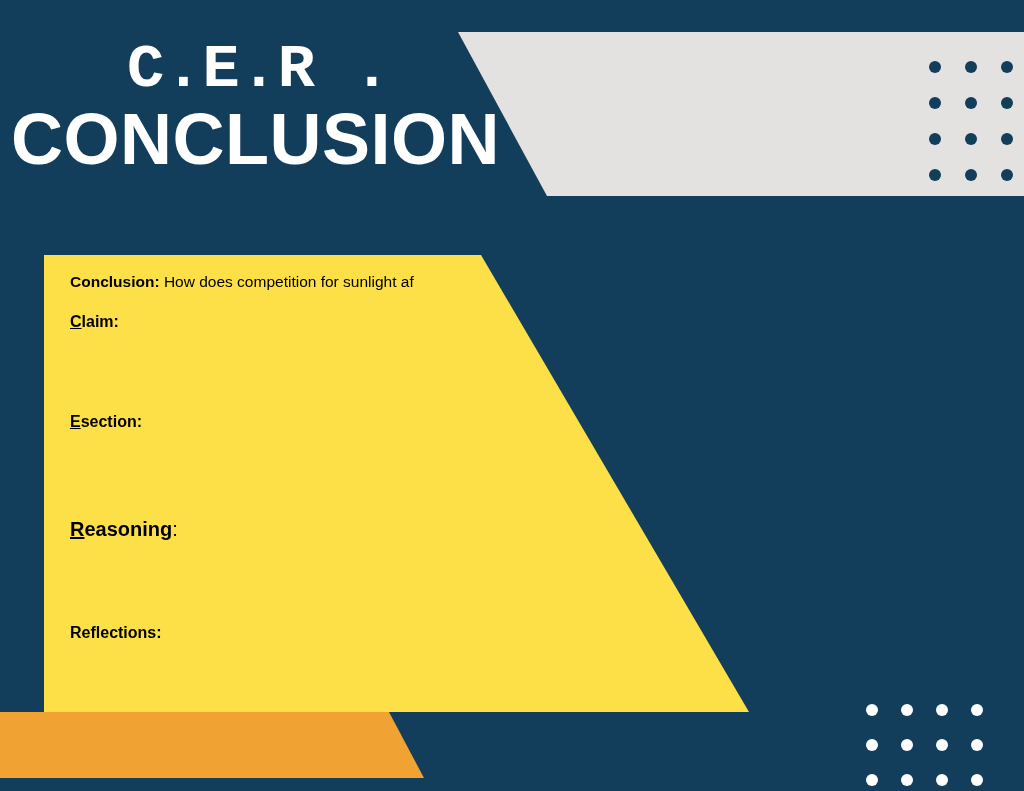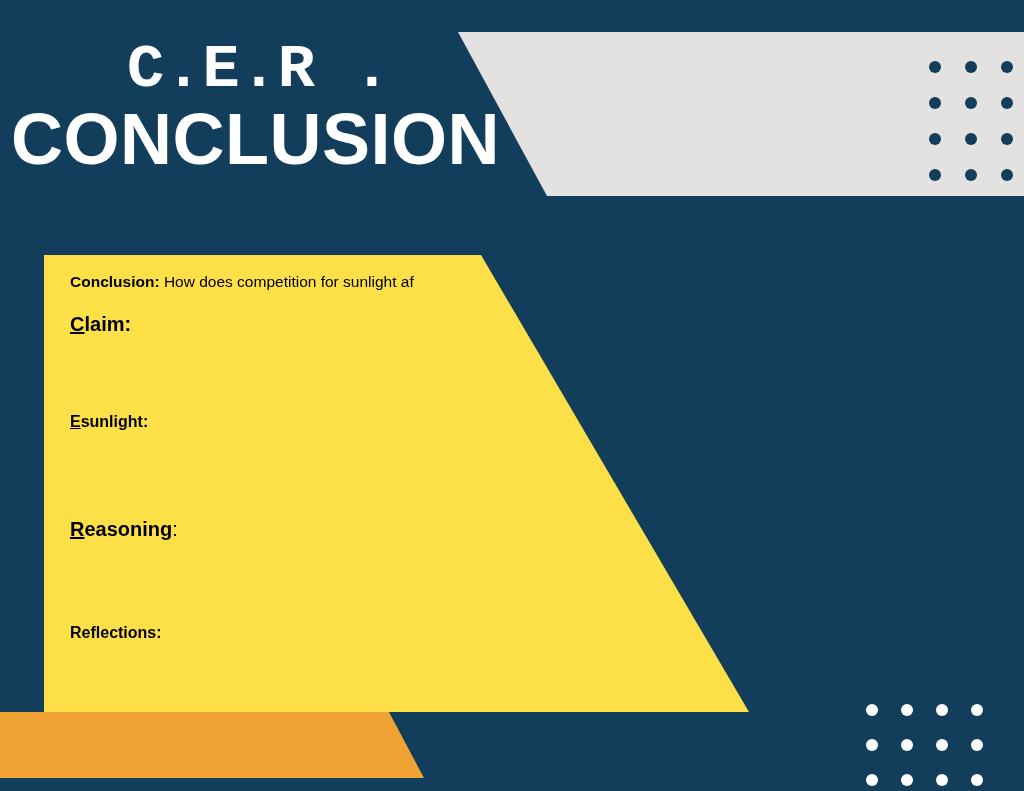--- a/index.html
+++ b/index.html
@@ -83,21 +83,21 @@
     font-size: 15.5px;
     line-height: 1.2;
   }
   .doc-line b, .doc-line .lbl {
     font-weight: bold;
   }
   .doc-line .u {
     text-decoration: underline;
   }
   .ln-conclusion { top: 18px; left: 0; }
-  .ln-claim      { top: 57px; left: 0; font-size: 20px; }
+  .ln-claim      { top: 57px; left: 0; font-size: 16px; }
   .ln-evidence   { top: 157px; left: 0; font-size: 16px; }
   .ln-reasoning  { top: 262px; left: 0; font-size: 20px; }
   .ln-reflections{ top: 368px; left: 0; font-size: 16px; }
   .ln-q1         { top: 421px; left: 0; font-size: 15px; font-weight: normal; }
   .q-num { display: inline-block; width: 32px; }
 
   
   .caption {
     position: absolute;
     left: 628px;
@@ -166,21 +166,21 @@
       <div class="doc-line ln-conclusion">
         <span class="lbl">Conclusion:</span>
         <span>How does competition for sunlight af</span>
       </div>
 
       <div class="doc-line ln-claim">
         <span class="lbl"><span class="u">C</span><span>laim:</span></span>
       </div>
 
       <div class="doc-line ln-evidence">
-        <span class="lbl"><span class="u">E</span><span>sunlight:</span></span>
+        <span class="lbl"><span class="u">E</span><span>section:</span></span>
       </div>
 
       <div class="doc-line ln-reasoning">
         <span class="lbl"><span class="u">R</span><span>easoning</span></span><span>:</span>
       </div>
 
       <div class="doc-line ln-reflections">
         <span class="lbl">Reflections:</span>
       </div>
 

